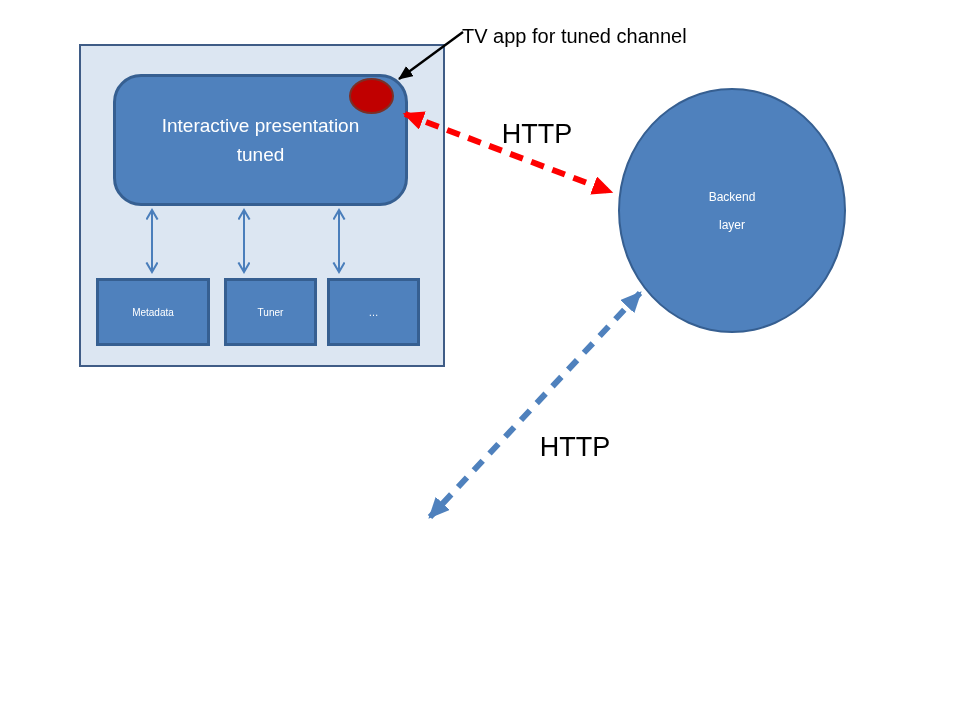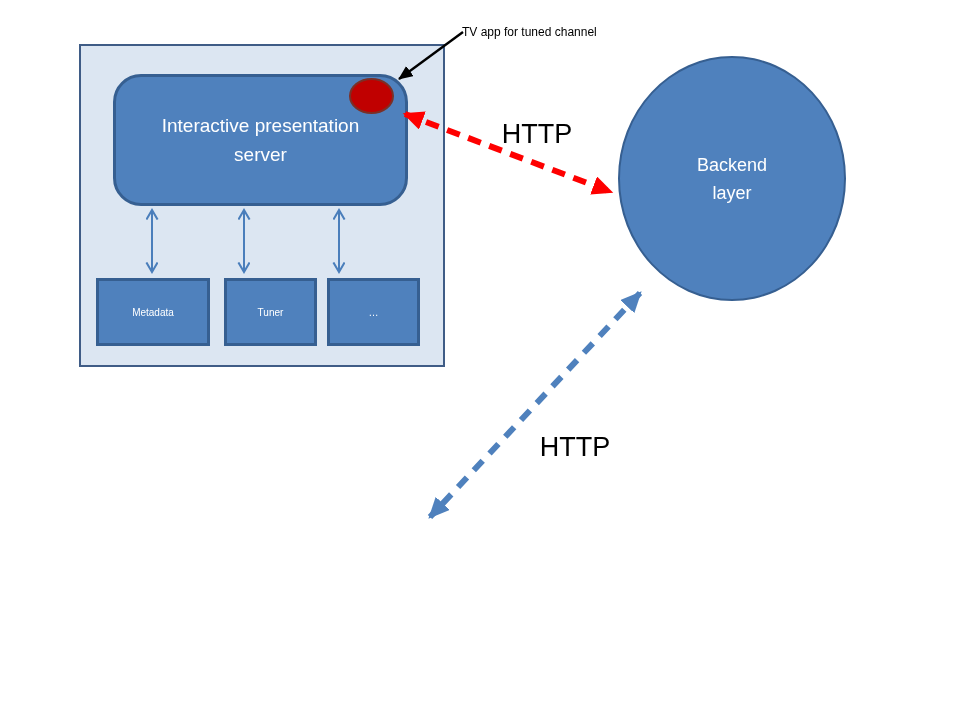--- a/index.html
+++ b/index.html
@@ -59,45 +59,45 @@
     top: 278px;
     height: 68px;
     border: 3px solid #365f91;
     font-size: 10px;
   }
   .module-0 { left: 96px;  width: 114px; }
   .module-1 { left: 224px; width: 93px; }
   .module-2 { left: 327px; width: 93px; }
 
   .backend {
-    left: 618px; top: 56px;
+    left: 618px; top: 88px;
     width: 228px; height: 245px;
     border: 2.5px solid #365f91;
     border-radius: 50%;
-    font-size: 18px;
+    font-size: 12px;
     line-height: 28px;
   }
 
   .companion {
     left: 183px; top: 508px;
     width: 234px; height: 130px;
     border: 3px solid #2f5379;
     border-radius: 20px;
     font-size: 19px;
     line-height: 30px;
   }
 
   .free-label {
     position: absolute;
     color: #000000;
     white-space: nowrap;
   }
   .annotation-label {
     left: 462px; top: 25px;
-    font-size: 12px;
+    font-size: 20px;
     text-align: center;
   }
   .http-label { font-size: 27px; width: 80px; text-align: center; }
   .http-label-1 { left: 497px; top: 119px; }
   .http-label-2 { left: 535px; top: 432px; }
 
   .overlay {
     position: absolute;
     left: 0; top: 0;
     width: 960px; height: 720px;
@@ -107,21 +107,21 @@
 </style>
 </head>
 <body>
 
 <div class="stage">
 
   <div class="container-box"></div>
 
   <div class="node presentation">
     <span>Interactive presentation</span>
-    <span>server</span>
+    <span>tuned</span>
   </div>
 
   <div class="indicator-dot"></div>
 
   <div class="node module module-0">
     <span>Metadata</span>
   </div>
   <div class="node module module-1">
     <span>Tuner</span>
   </div>

